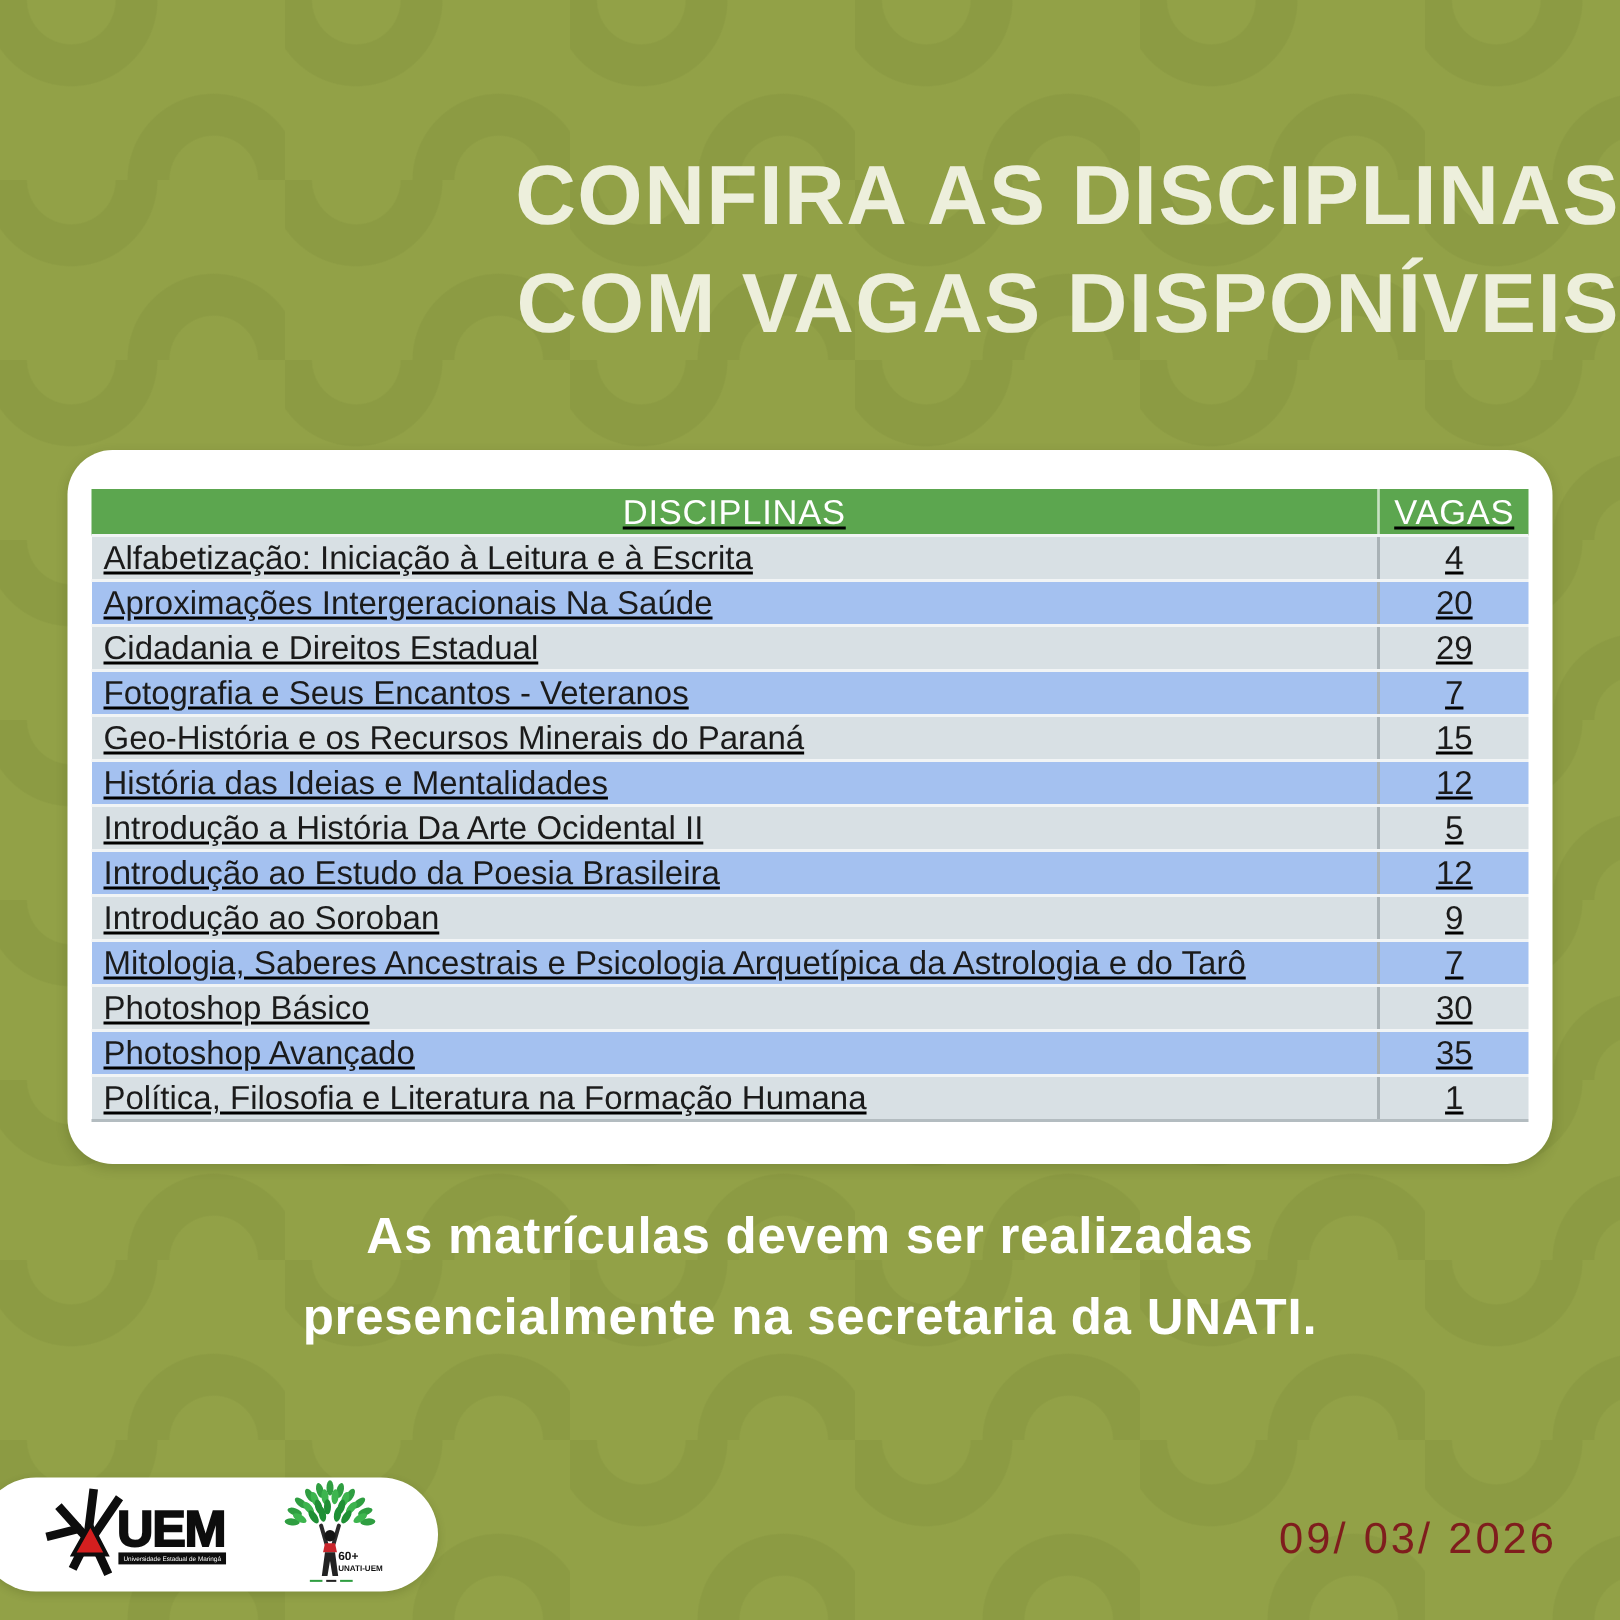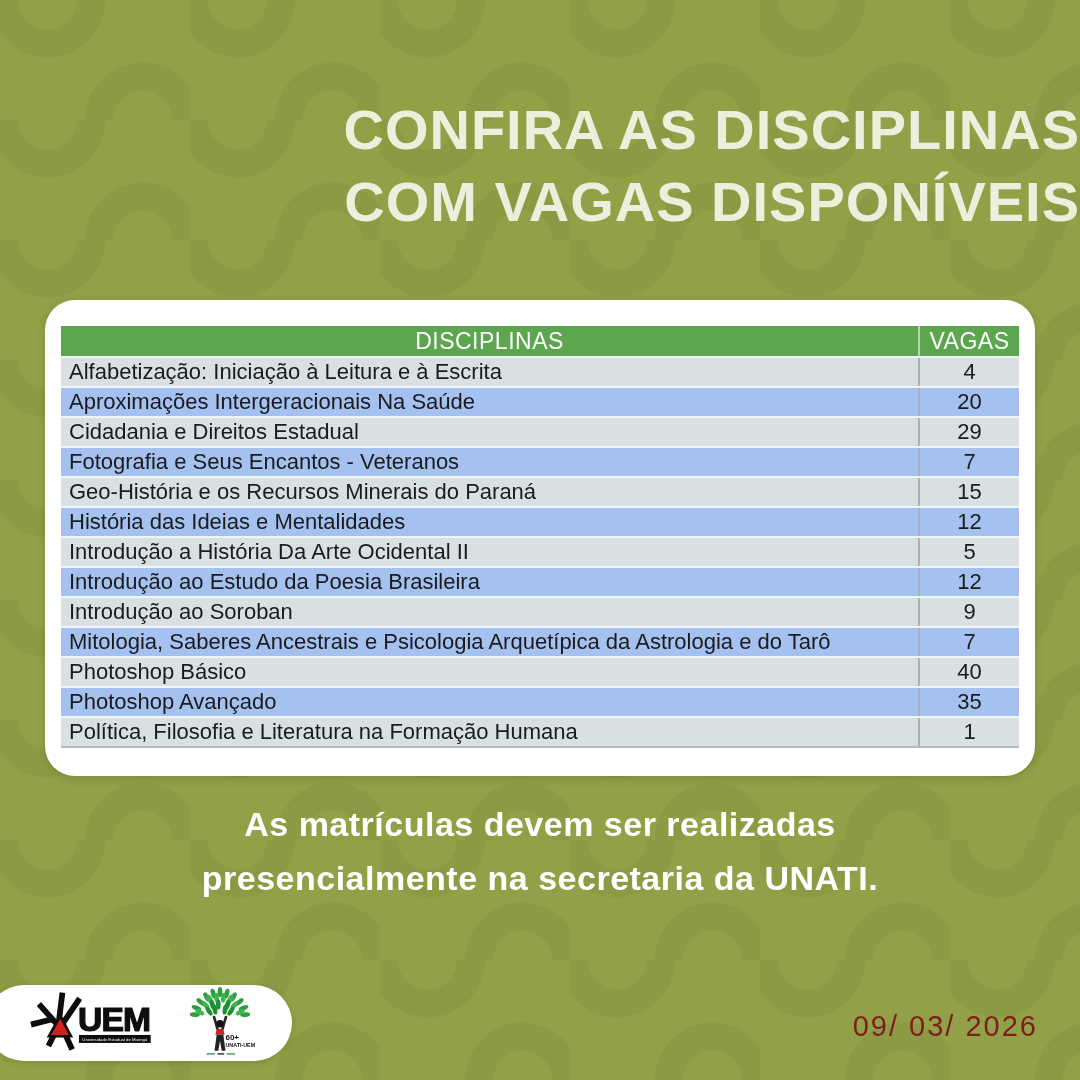--- a/index.html
+++ b/index.html
@@ -37,20 +37,21 @@
     letter-spacing:1px;
     margin-top:16px;
   }
   .card{
     position:absolute;
     left:45px;top:300px;width:990px;height:476px;
     background:#ffffff;
     border-radius:30px;
     box-shadow:0 3px 8px rgba(40,50,10,0.18);
     padding:26px 16px 0 16px;
+    text-decoration:underline;
   }
   table{
     width:100%;
     border-collapse:collapse;
     table-layout:fixed;
   }
   th{
     background:var(--header-green);
     color:#ffffff;
     font-weight:400;
@@ -159,21 +160,21 @@
         <tr class="row-light">
           <td class="disc">Introdução ao Soroban</td>
           <td class="vagas">9</td>
         </tr>
         <tr class="row-blue">
           <td class="disc">Mitologia, Saberes Ancestrais e Psicologia Arquetípica da Astrologia e do Tarô</td>
           <td class="vagas">7</td>
         </tr>
         <tr class="row-light">
           <td class="disc">Photoshop Básico</td>
-          <td class="vagas">40</td>
+          <td class="vagas">30</td>
         </tr>
         <tr class="row-blue">
           <td class="disc">Photoshop Avançado</td>
           <td class="vagas">35</td>
         </tr>
         <tr class="row-light">
           <td class="disc">Política, Filosofia e Literatura na Formação Humana</td>
           <td class="vagas">1</td>
         </tr>
       </tbody>

